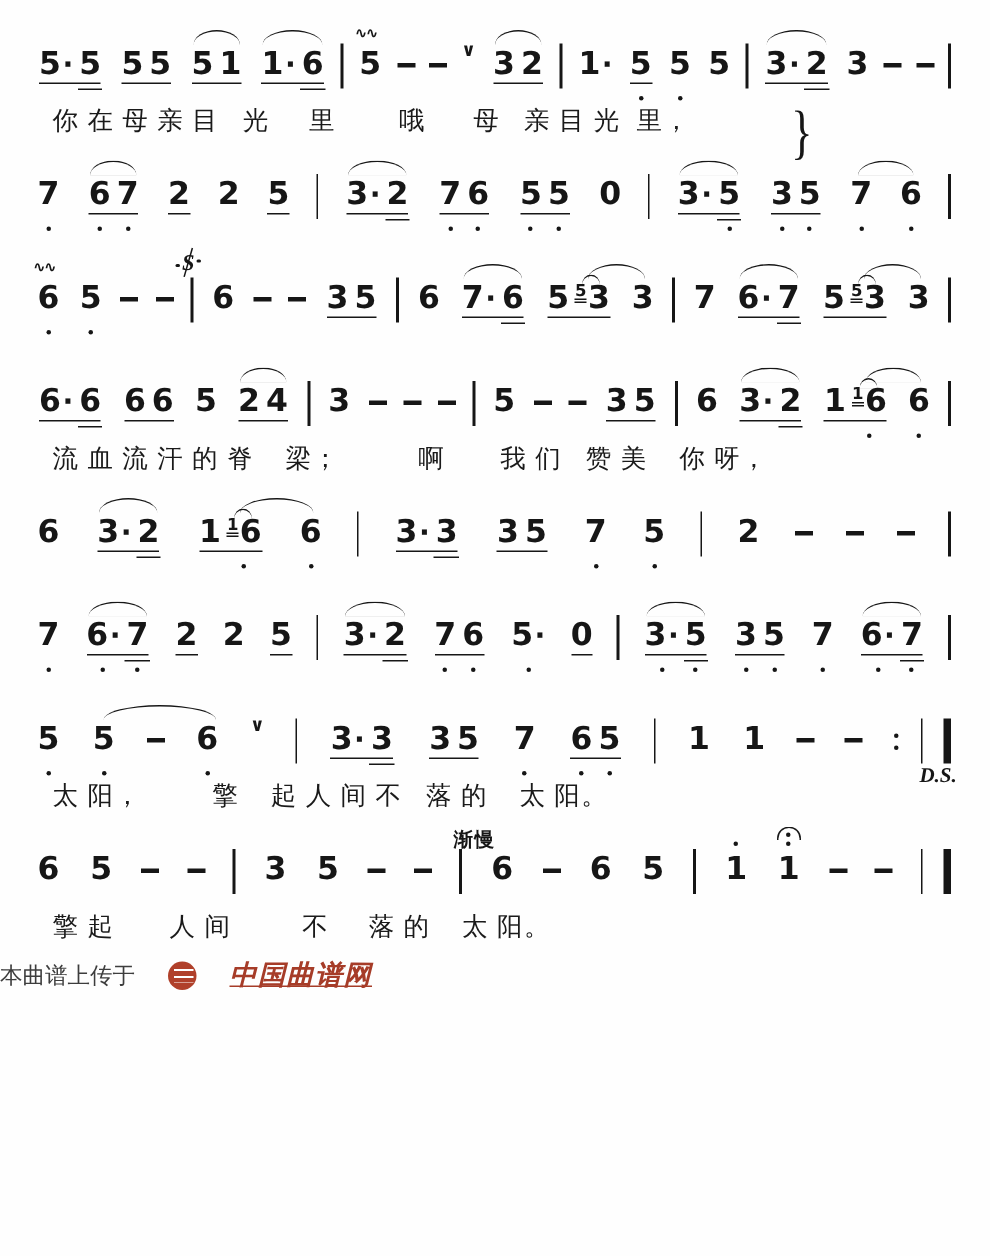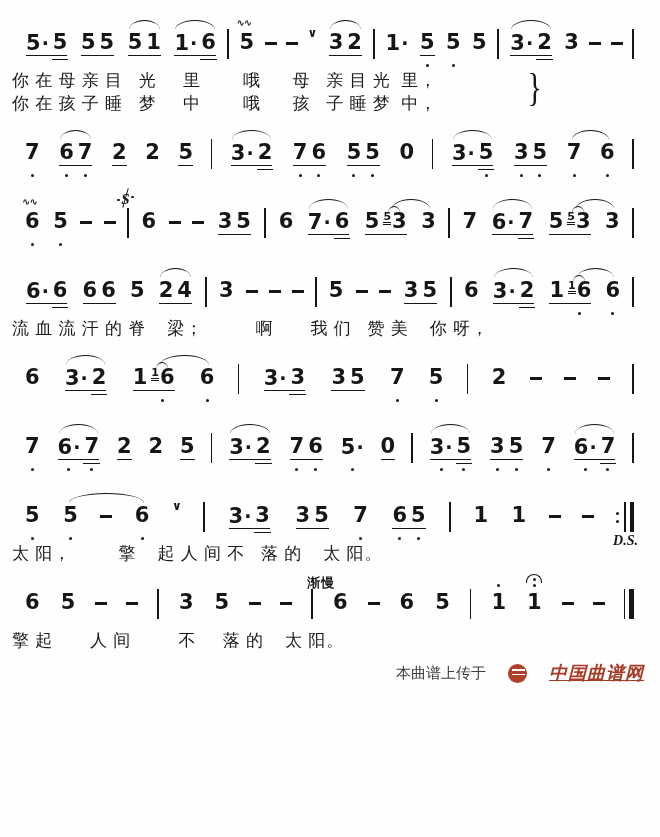--- a/index.html
+++ b/index.html
@@ -37,32 +37,32 @@
   .dash{width:12px;height:2.6px;background:#161616;margin-top:28px;flex:none;}
   .bar{position:relative;width:1.7px;height:30px;background:#161616;margin-top:15px;flex:none;}
   .breath{height:60px;padding-top:12px;font:bold 12px "DejaVu Sans",sans-serif;box-sizing:border-box;}
   .arc{position:absolute;height:9px;border-top:1.7px solid #161616;
        border-radius:50% 50% 0 0/100% 100% 0 0;z-index:2;}
   .blab{position:absolute;top:-15px;left:-4px;font:bold 13px "Liberation Serif",serif;white-space:nowrap;letter-spacing:1px;}
   .sg{position:absolute;top:-17px;left:-6px;font:italic bold 15px "Liberation Serif",serif;}
   .sg::after{content:'';position:absolute;left:4px;top:-3px;width:1.3px;height:20px;background:#161616;transform:rotate(16deg);}
   .sg::before{content:'';position:absolute;width:2.4px;height:2.4px;border-radius:50%;background:#161616;
               left:-4px;top:8px;box-shadow:14px -3px 0 #161616;}
-  .rpt{position:relative;display:flex;gap:4px;margin-top:15px;height:30px;flex:none;}
+  .rpt{position:relative;display:flex;gap:14px;margin-top:15px;height:30px;flex:none;}
   .rc{display:flex;flex-direction:column;justify-content:center;gap:5px;margin-right:1px;}
   .rc i{width:3px;height:3px;border-radius:50%;background:#161616;}
   .tn{width:1.7px;height:30px;background:#161616;}
   .tk{width:4.5px;height:30px;background:#161616;}
   .below{position:absolute;top:31px;right:-4px;font:italic bold 14px "Liberation Serif",serif;}
   .lyrics{margin-top:-5px;}
-  .lyric{padding-left:12px;white-space:pre;font:17px "Liberation Serif",serif;
+  .lyric{padding-left:35px;white-space:pre;font:17px "Liberation Serif",serif;
          letter-spacing:1px;line-height:23px;color:#1a1a1a;}
   .brace{position:absolute;right:116px;top:54px;font:normal 40px "Liberation Serif",serif;
          transform:scaleX(.75);line-height:40px;}
-  .footer{display:flex;justify-content:flex-end;align-items:center;gap:22px;
+  .footer{display:flex;justify-content:flex-start;align-items:center;gap:22px;
           padding-right:16px;margin-top:8px;}
   .footer .pfx{font:15px "Liberation Sans",sans-serif;color:#3d3d3d;}
   .logo{position:relative;width:19px;height:19px;border-radius:50%;flex:none;}
   .logo::after{content:'';position:absolute;left:4px;right:2px;top:5px;height:9px;
                background:repeating-linear-gradient(#fff 0 1.5px,transparent 1.5px 4.5px);}
   .sitename{font:italic bold 18px "Liberation Serif",serif;letter-spacing:1px;text-decoration:underline;}
 </style>
 </head>
 <body>
 
@@ -115,21 +115,20 @@
           <span class="dash"></span>
           <span class="dash"></span>
           <span class="bar"></span>
           <i class="arc" style="left: 128.656px; width: 31.25px; top: 6px;"></i>
           <i class="arc" style="left: 175.375px; width: 39.4688px; top: 6px;"></i>
           <i class="arc" style="left: 329.719px; width: 31.25px; top: 6px;"></i>
           <i class="arc" style="left: 511.344px; width: 39.4688px; top: 6px;"></i>
         </div>
         <div class="lyrics">
           <div class="lyric">你 在 母 亲 目   光     里        哦      母   亲 目 光  里，</div>
-          <div class="lyric">你 在 孩 子 睡   梦     中        哦      孩   子 睡 梦  中，</div>
         </div>
         <span class="brace">}</span>
       </div>
       <div class="system">
         <div class="notes-row">
           <span class="note"><span class="num">7</span><i class="lod"></i></span>
           <span class="grp">
             <span class="note"><span class="num">6</span><i class="lod"></i></span>
             <span class="note"><span class="num">7</span><i class="lod"></i></span>
             <i class="gul"></i>

